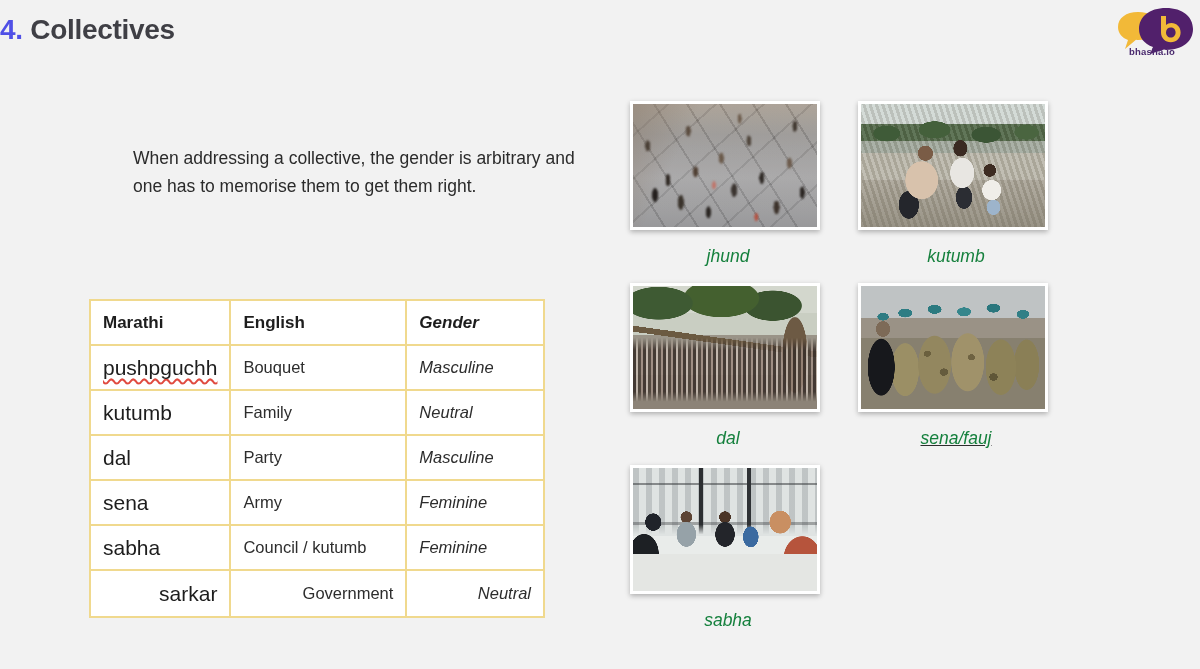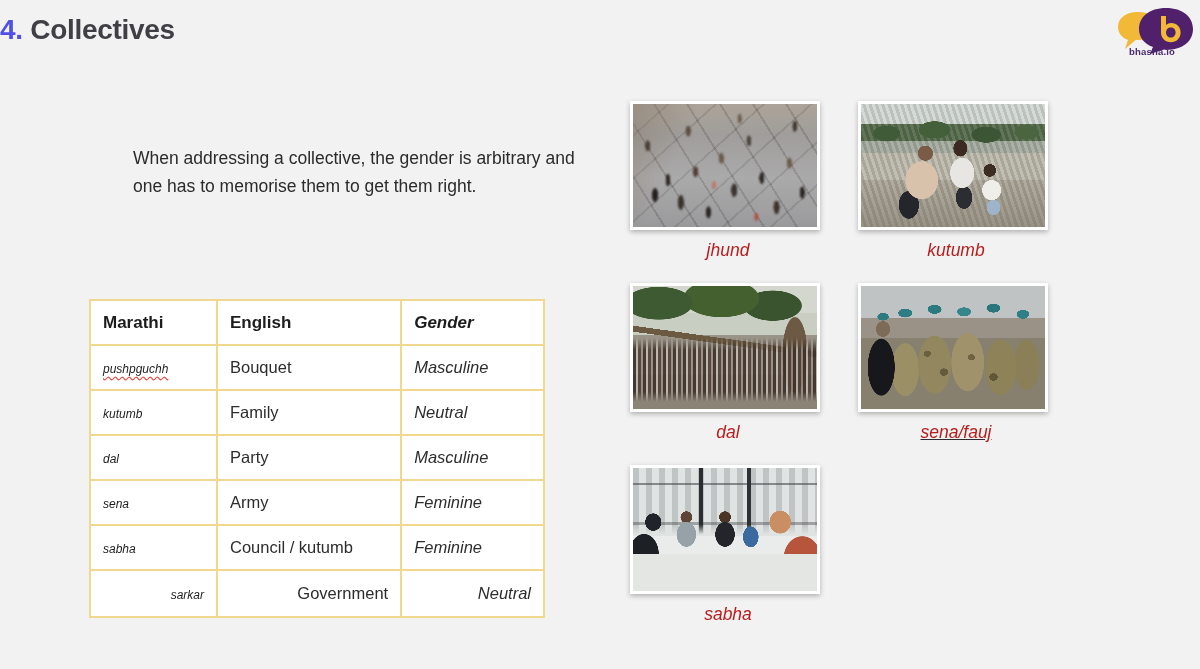--- a/index.html
+++ b/index.html
@@ -93,23 +93,22 @@
   .vocab-table tr:last-child td { border-bottom: none; text-align: right; }
   .vocab-table th {
     font-weight: bold;
     font-size: 17px;
     color: #1d1d1d;
   }
   .col-marathi { width: 128px; }
   .col-english { width: 186px; }
   .col-gender  { width: 142px; }
   .marathi-word {
-    font-style: italic;
     color: #1d1d1d;
-    font-size: 12px;
+    font-size: 21px;
   }
   .misspelled {
     text-decoration: underline wavy #e04a3f;
     text-decoration-skip-ink: none;
     text-underline-offset: 3px;
   }
 
   
   .photo-card { position: absolute; }
   .photo-frame {
@@ -123,22 +122,22 @@
   .photo-inner {
     width: 100%;
     height: 100%;
     position: relative;
     overflow: hidden;
   }
   .photo-caption {
     text-align: center;
     font-style: italic;
     font-size: 17.5px;
-    color: #b91c1c;
-    margin-top: 10px;
+    color: #15803d;
+    margin-top: 16px;
   }
 
   
   #card-jhund     { left: 630px; top: 101px; width: 196px; }
   #card-kutumb    { left: 858px; top: 101px; width: 196px; }
   #card-dal       { left: 630px; top: 283px; width: 196px; }
   #card-sena      { left: 858px; top: 283px; width: 196px; text-decoration: underline; }
   #card-sabha     { left: 630px; top: 465px; width: 196px; }
 
   

